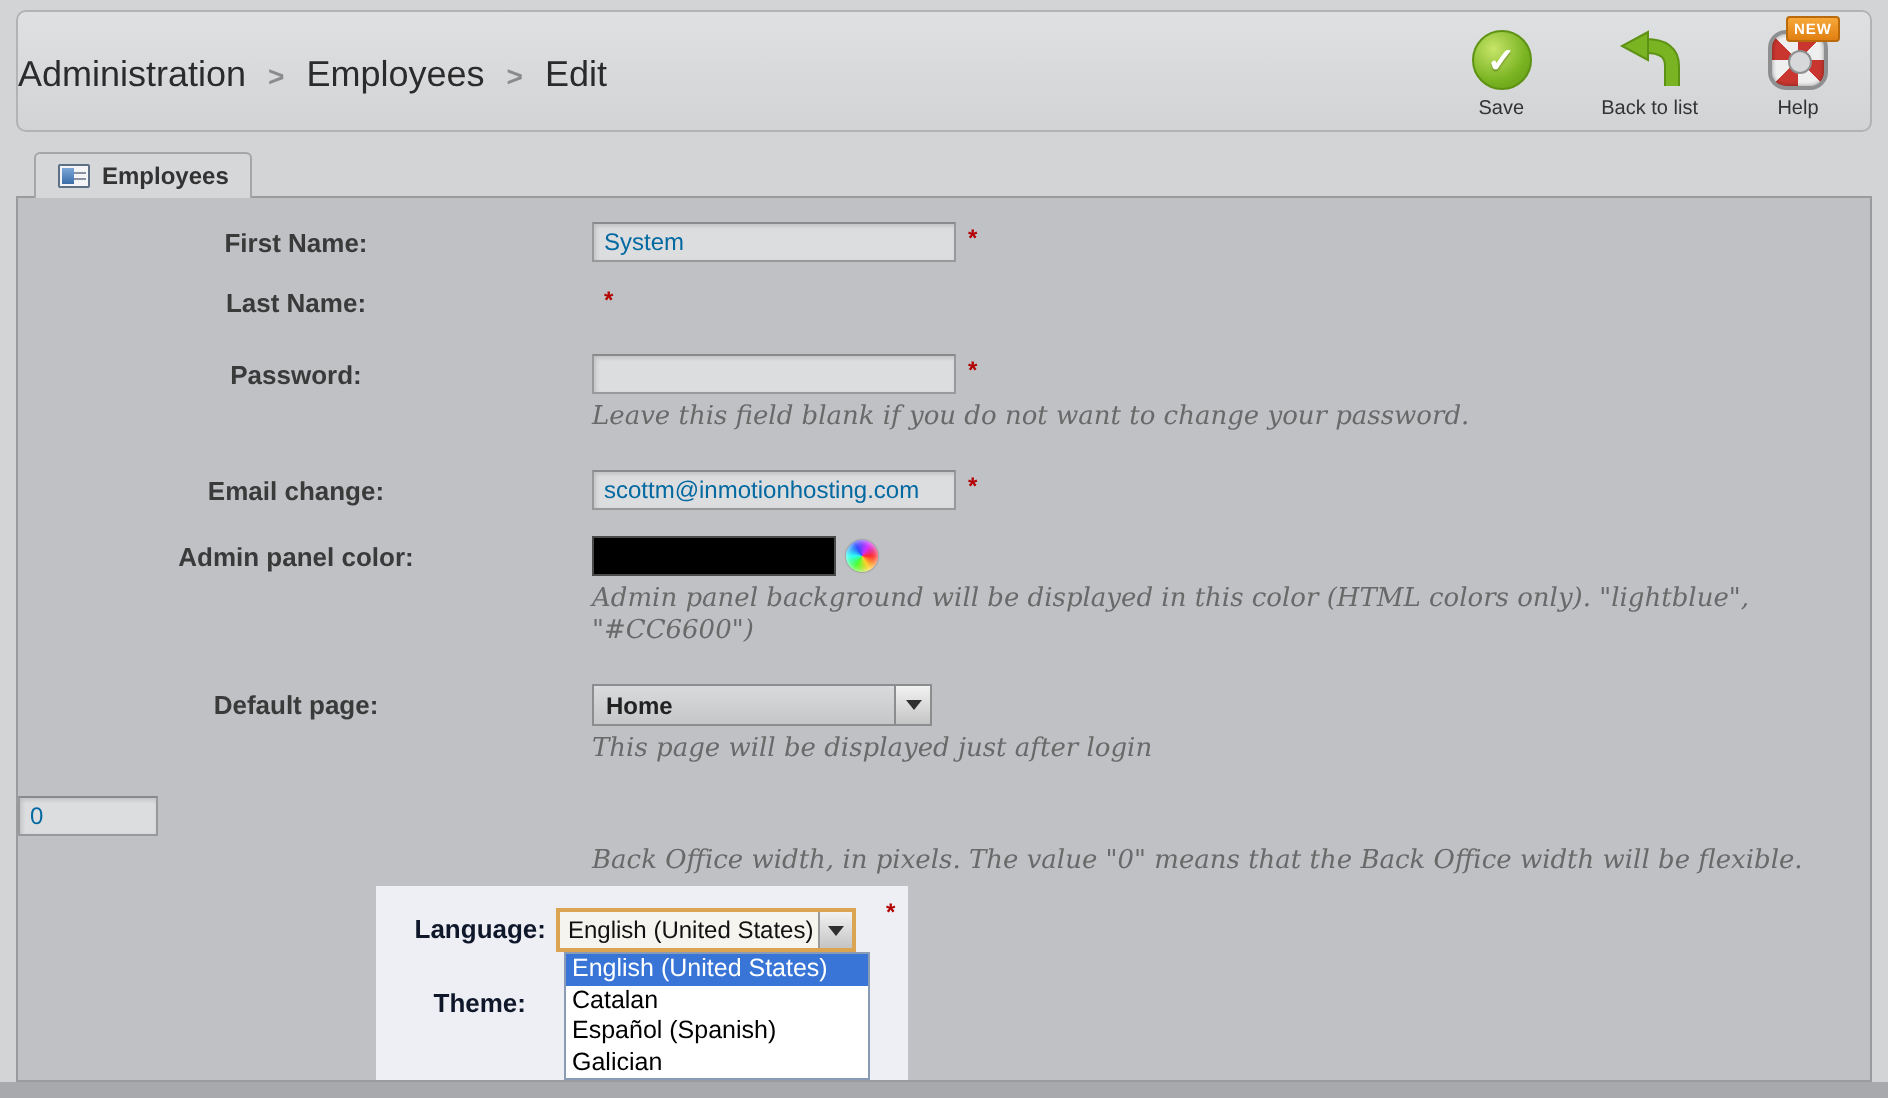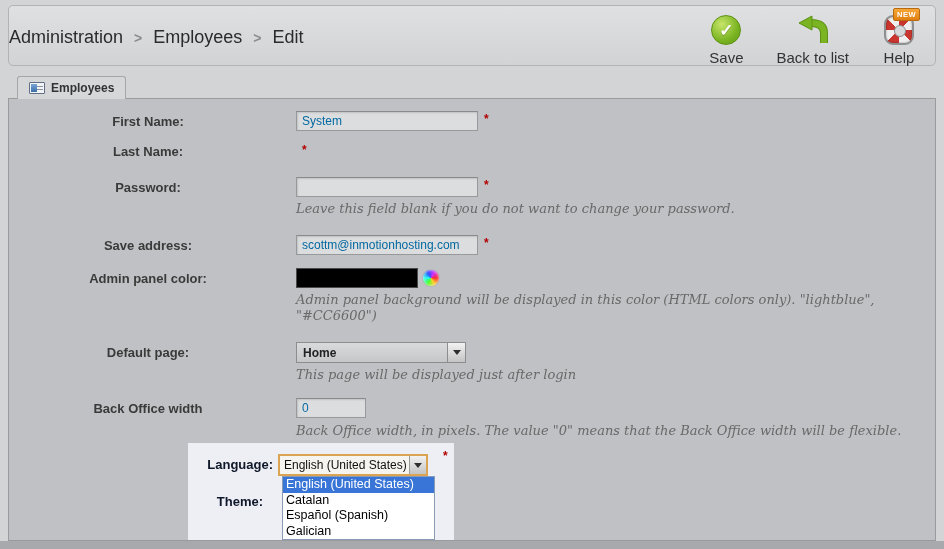--- a/index.html
+++ b/index.html
@@ -23,21 +23,21 @@
   .crumb { cursor:default; }
   .crumb-sep { color:#8a8b8d; font-size:14px; font-weight:bold; margin:0 11px; }
   .toolbar {
     position:absolute; right:12px; top:6px; display:flex; gap:26px;
   }
   .tool-btn {
     display:flex; flex-direction:column; align-items:center; cursor:pointer;
     min-width:48px;
   }
   .tool-icon-wrap { height:36px; display:flex; align-items:center; justify-content:center; position:relative; }
-  .tool-label { font-size:15px; color:#333; margin-top:1px; }
+  .tool-label { font-size:10px; color:#333; margin-top:1px; }
   
   .save-icon {
     width:30px; height:30px; border-radius:50%;
     background:radial-gradient(circle at 35% 30%, #c7e56a, #7ab422 60%, #619a15);
     border:1px solid #5d9214;
     display:flex; align-items:center; justify-content:center;
     color:#fff; font-size:17px; font-weight:bold;
     text-shadow:0 1px 1px rgba(0,0,0,.25);
   }
   
@@ -210,21 +210,21 @@
   </div>
 
   <div class="row" style="top:78px;">
     <div class="flabel">Password:</div>
     <input class="txt" type="password" value="" style="">
     <span class="req">*</span>
   </div>
   <div class="hint" style="top:102px;">Leave this field blank if you do not want to change your password.</div>
 
   <div class="row" style="top:136px;">
-    <div class="flabel">Save address:</div>
+    <div class="flabel">Email change:</div>
     <input class="txt" type="text" value="scottm@inmotionhosting.com" style="">
     <span class="req">*</span>
   </div>
 
   <div class="row" style="top:169px;">
     <div class="flabel">Admin panel color:</div>
     <div class="color-swatch" style="background: rgb(0, 0, 0);"></div>
     <div class="color-wheel"></div>
   </div>
   <div class="hint" style="top:193px; width:652px;">Admin panel background will be displayed in this color (HTML colors only). "lightblue", "#CC6600")</div>
@@ -232,21 +232,20 @@
   <div class="row" style="top:243px;">
     <div class="flabel">Default page:</div>
     <div class="select w170">
       <span class="sel-text">Home</span>
       <span class="arrow-btn"></span>
     </div>
   </div>
   <div class="hint" style="top:268px;">This page will be displayed just after login</div>
 
   <div class="row" style="top:299px;">
-    <div class="flabel">Back Office width</div>
     <input class="txt w70" style="width: 70px;" type="text" value="0">
   </div>
   <div class="hint" style="top:324px;">Back Office width, in pixels. The value "0" means that the Back Office width will be flexible.</div>
 
   <div class="spotlight"></div>
 
   <div class="lang-label" style="left:178px; top:358px; width:86px; text-align:right;">Language:</div>
 
   <div class="lang-select">
     <span class="sel-text">English (United States)</span>

